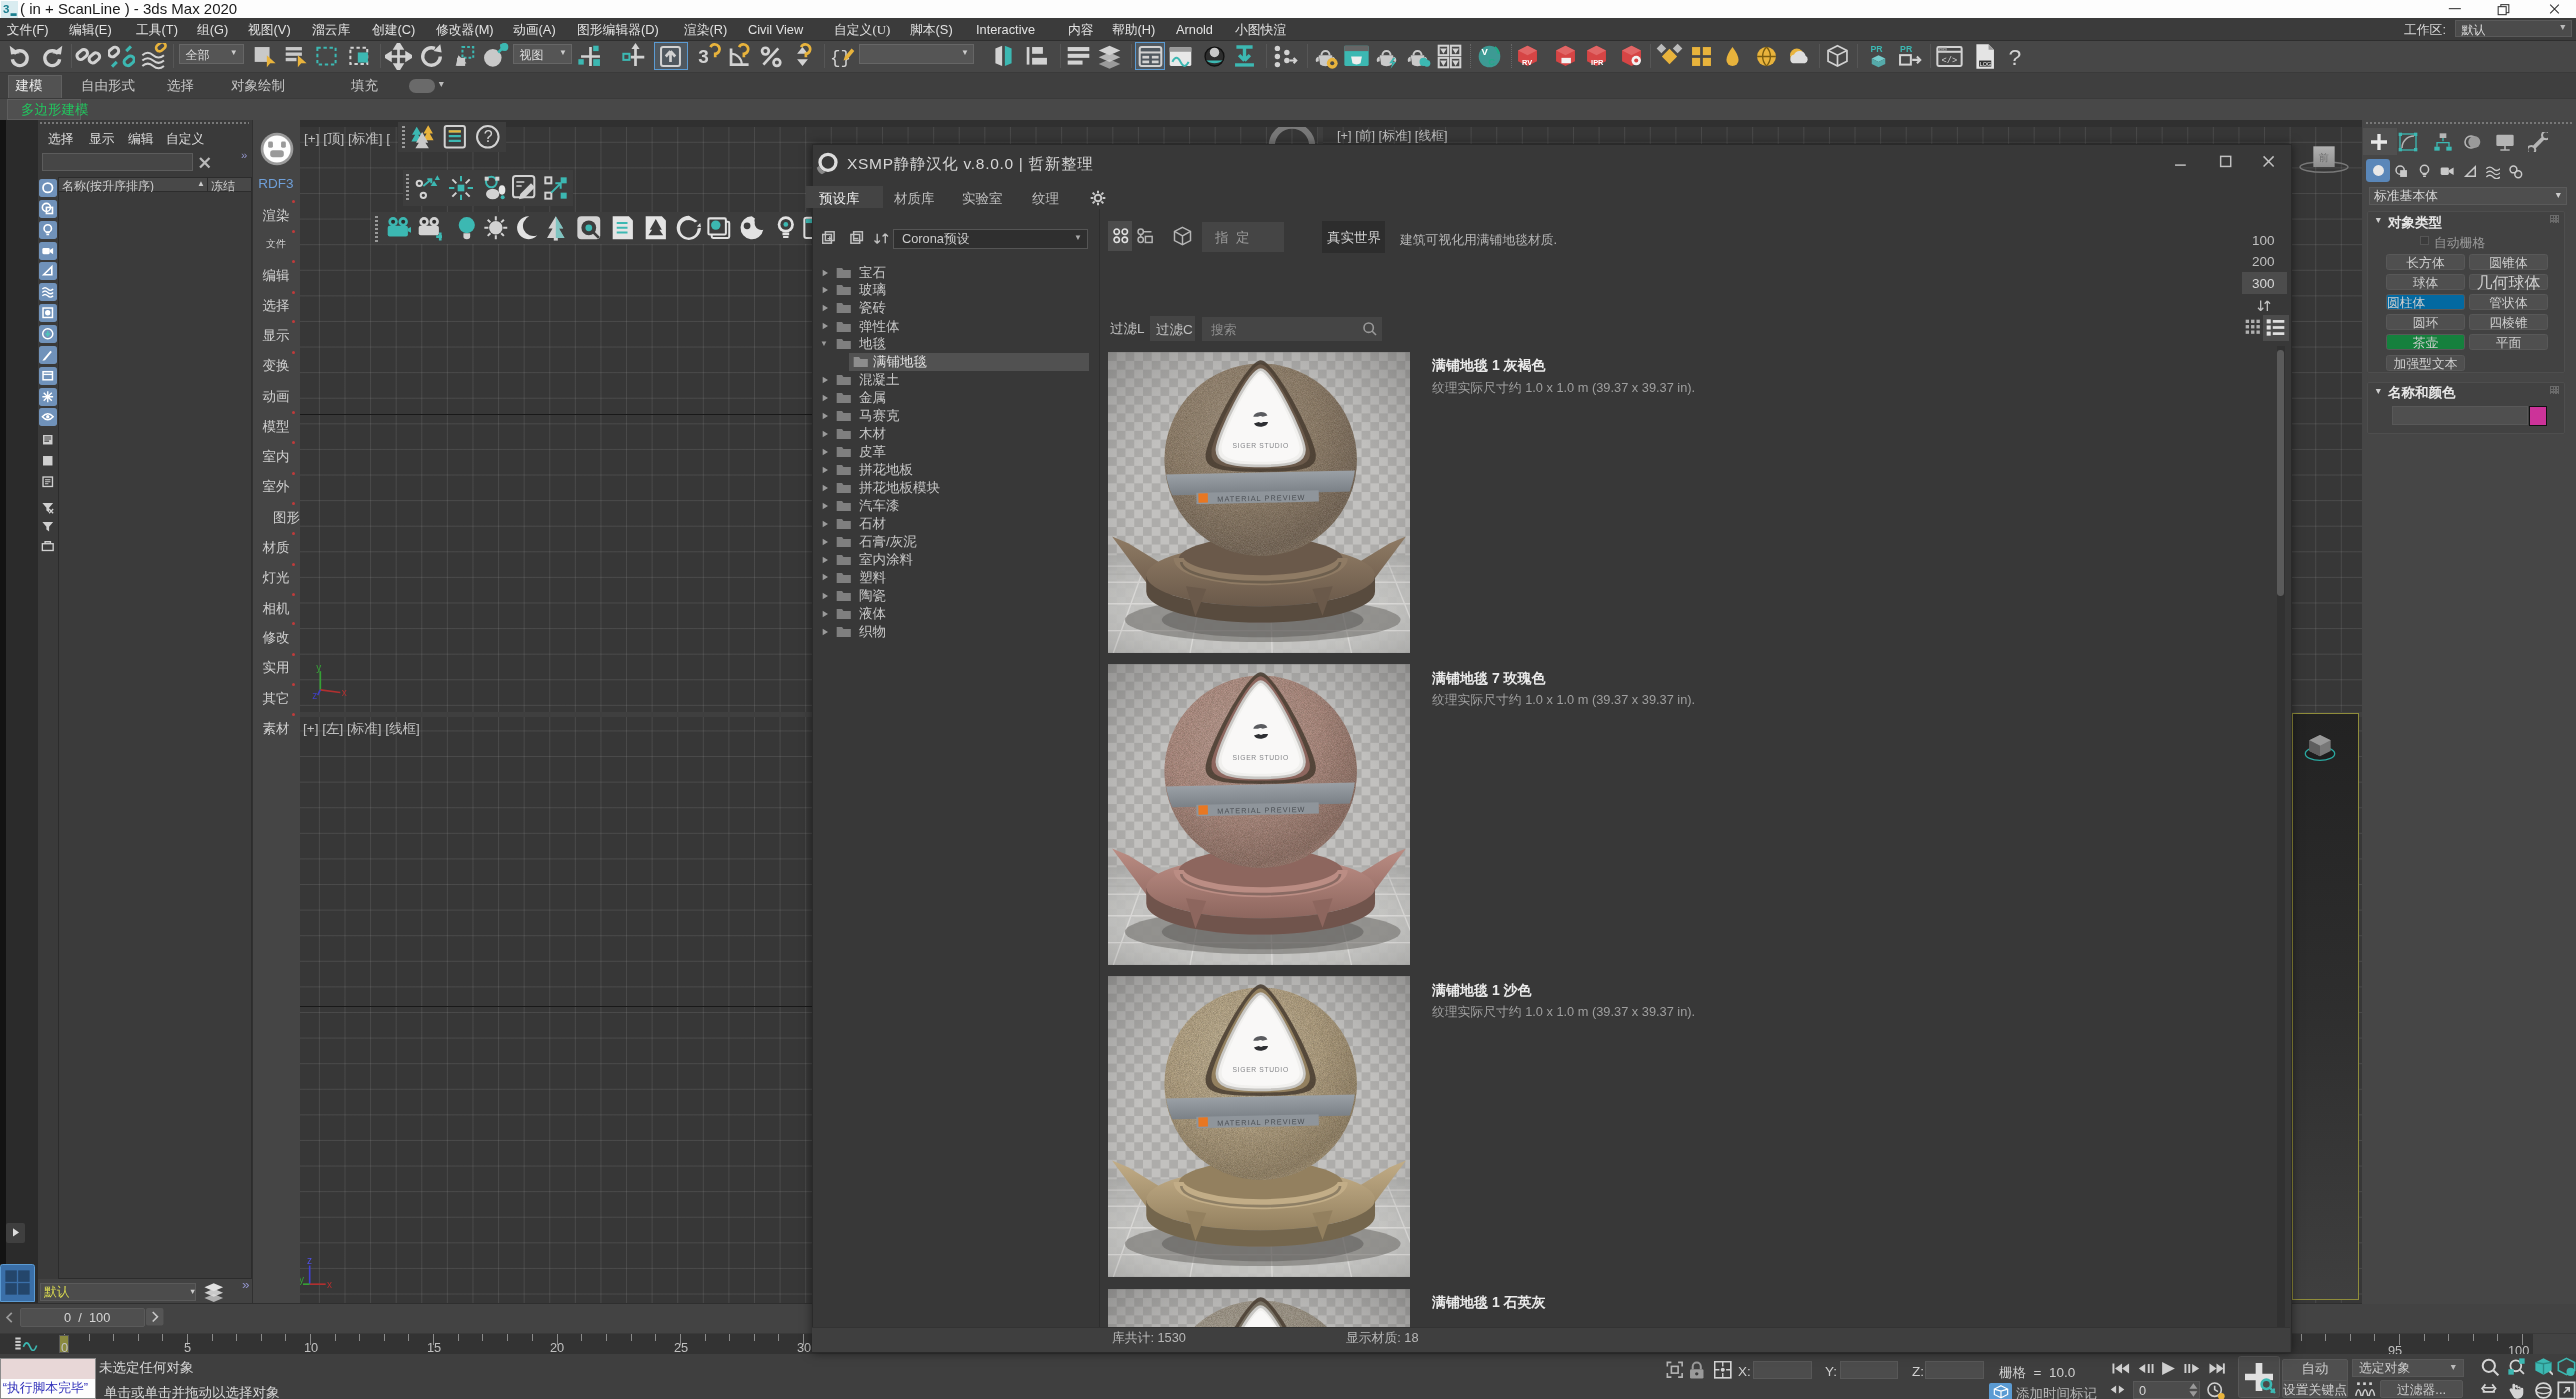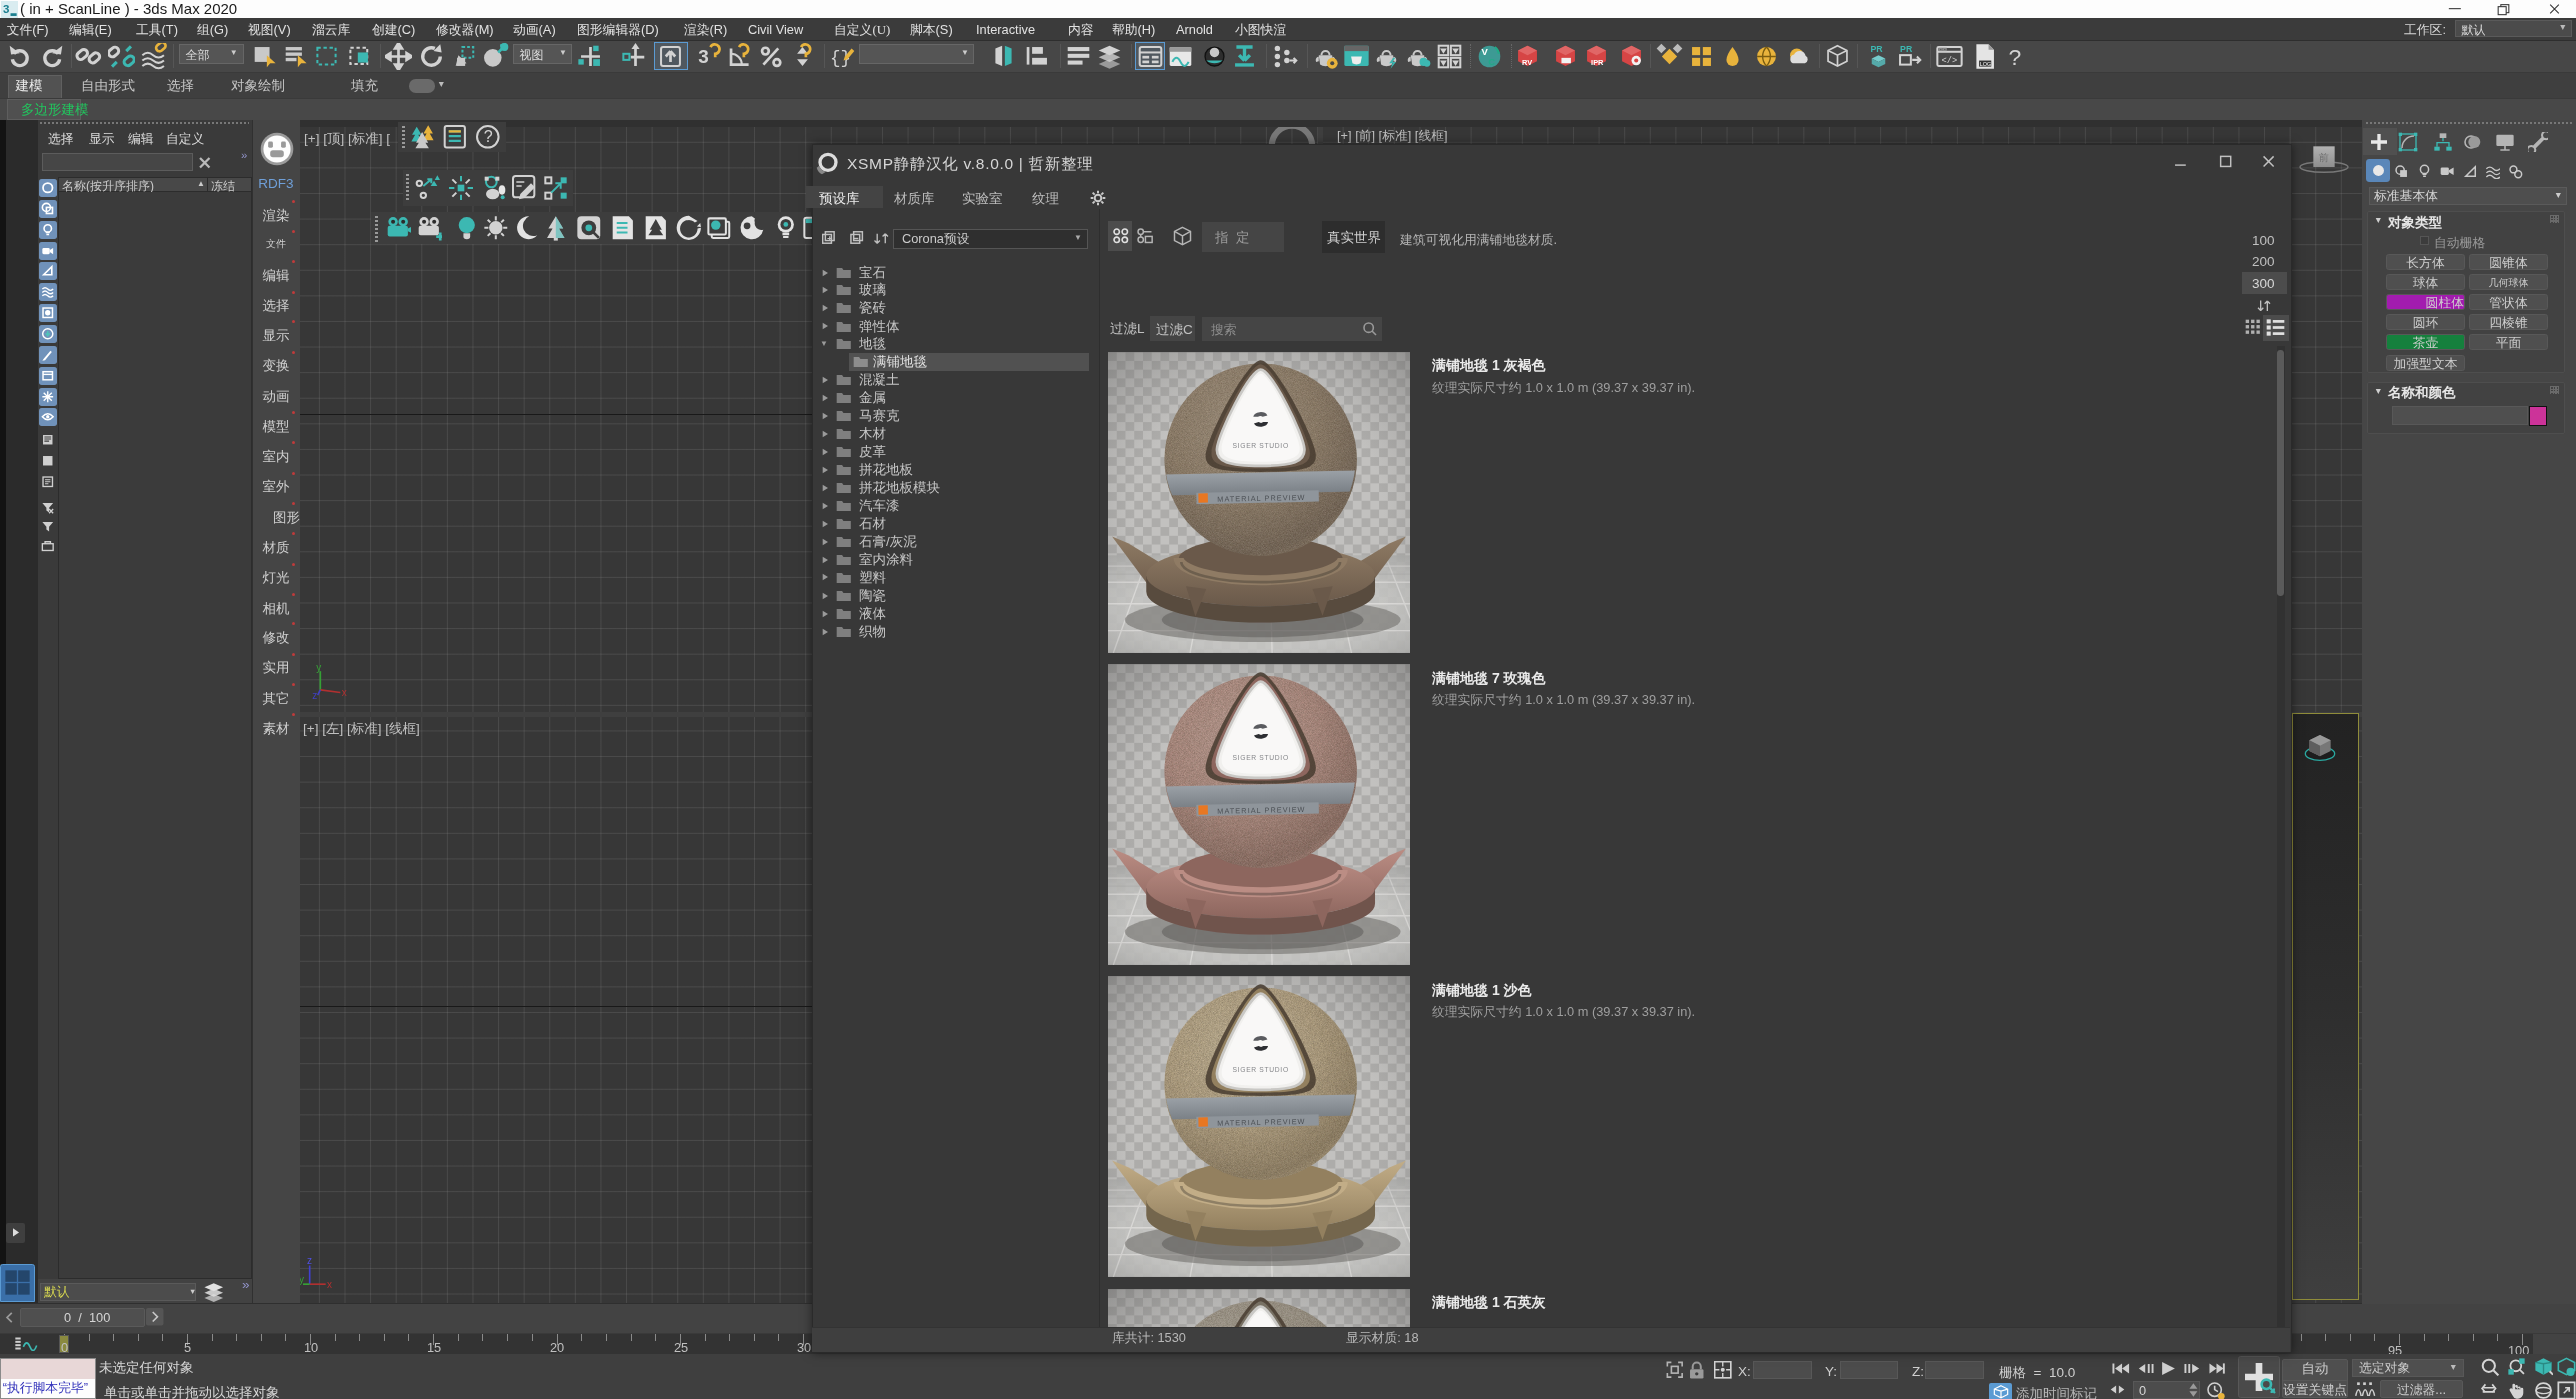--- a/index.html
+++ b/index.html
@@ -1645,22 +1645,22 @@
 <div class="tx" style="left:2554px;top:190px;font-size:8.7px;color:#ccc;">▼</div>
 <div class="abs" style="left:2367px;top:211px;width:198px;height:162px;background:#424242;border:0.7px solid #4e4e4e;border-radius:2px"></div>
 <div class="tx" style="left:2374px;top:215px;font-size:8.7px;color:#cfcfcf;">▼</div>
 <div class="tx" style="left:2388px;top:214px;font-size:13.5px;color:#e6e6e6;font-weight:bold">对象类型</div>
 <div class="abs" style="left:2550px;top:215px;width:9.4px;height:8px;background:repeating-linear-gradient(90deg,#6a6a6a 0 1.3px,transparent 1.3px 2.7px),repeating-linear-gradient(#6a6a6a 0 1.3px,transparent 1.3px 2.7px)"></div>
 <div class="abs" style="left:2420px;top:236px;width:9.4px;height:9.4px;background:#3c3c3c;border:0.7px solid #555"></div>
 <div class="tx" style="left:2434px;top:235px;font-size:12.8px;color:#9a9a9a;">自动栅格</div>
 <div class="abs" style="left:2386px;top:254px;width:79px;height:16px;background:#4f4f4f;border-radius:2.7px;border:0.7px solid #585858;color:#cecece;font-size:12.8px;text-align:center;line-height:15.5px">长方体</div>
 <div class="abs" style="left:2469px;top:254px;width:79px;height:16px;background:#4f4f4f;border-radius:2.7px;border:0.7px solid #585858;color:#cecece;font-size:12.8px;text-align:center;line-height:15.5px">圆锥体</div>
 <div class="abs" style="left:2386px;top:274px;width:79px;height:16px;background:#4f4f4f;border-radius:2.7px;border:0.7px solid #585858;color:#cecece;font-size:12.8px;text-align:center;line-height:15.5px">球体</div>
-<div class="abs" style="left:2469px;top:274px;width:79px;height:16px;background:#4f4f4f;border-radius:2.7px;border:0.7px solid #585858;color:#cecece;font-size:10px;text-align:center;line-height:15.5px">几何球体</div>
-<div class="abs" style="left:2386px;top:294px;width:79px;height:16px;background:#a21caf;border-radius:2.7px;border:0.7px solid #585858;color:#cecece;font-size:12.8px;text-align:right;line-height:15.5px">圆柱体</div>
+<div class="abs" style="left:2469px;top:274px;width:79px;height:16px;background:#4f4f4f;border-radius:2.7px;border:0.7px solid #585858;color:#cecece;font-size:16px;text-align:center;line-height:15.5px">几何球体</div>
+<div class="abs" style="left:2386px;top:294px;width:79px;height:16px;background:#0369a1;border-radius:2.7px;border:0.7px solid #585858;color:#cecece;font-size:12.8px;text-align:left;line-height:15.5px">圆柱体</div>
 <div class="abs" style="left:2469px;top:294px;width:79px;height:16px;background:#4f4f4f;border-radius:2.7px;border:0.7px solid #585858;color:#cecece;font-size:12.8px;text-align:center;line-height:15.5px">管状体</div>
 <div class="abs" style="left:2386px;top:314px;width:79px;height:16px;background:#4f4f4f;border-radius:2.7px;border:0.7px solid #585858;color:#cecece;font-size:12.8px;text-align:center;line-height:15.5px">圆环</div>
 <div class="abs" style="left:2469px;top:314px;width:79px;height:16px;background:#4f4f4f;border-radius:2.7px;border:0.7px solid #585858;color:#cecece;font-size:12.8px;text-align:center;line-height:15.5px">四棱锥</div>
 <div class="abs" style="left:2386px;top:334px;width:79px;height:16px;background:#15803d;border-radius:2.7px;border:0.7px solid #585858;color:#cecece;font-size:12.8px;text-align:center;line-height:15.5px">茶壶</div>
 <div class="abs" style="left:2469px;top:334px;width:79px;height:16px;background:#4f4f4f;border-radius:2.7px;border:0.7px solid #585858;color:#cecece;font-size:12.8px;text-align:center;line-height:15.5px">平面</div>
 <div class="abs" style="left:2386px;top:355px;width:79px;height:16px;background:#4f4f4f;border-radius:2.7px;border:0.7px solid #585858;color:#cecece;font-size:12.8px;text-align:center;line-height:15.5px">加强型文本</div>
 <div class="abs" style="left:2367px;top:382px;width:198px;height:52px;background:#424242;border:0.7px solid #4e4e4e;border-radius:2px"></div>
 <div class="tx" style="left:2374px;top:386px;font-size:8.7px;color:#cfcfcf;">▼</div>
 <div class="tx" style="left:2388px;top:384px;font-size:13.5px;color:#e6e6e6;font-weight:bold">名称和颜色</div>
 <div class="abs" style="left:2550px;top:386px;width:9.4px;height:8px;background:repeating-linear-gradient(90deg,#6a6a6a 0 1.3px,transparent 1.3px 2.7px),repeating-linear-gradient(#6a6a6a 0 1.3px,transparent 1.3px 2.7px)"></div>

